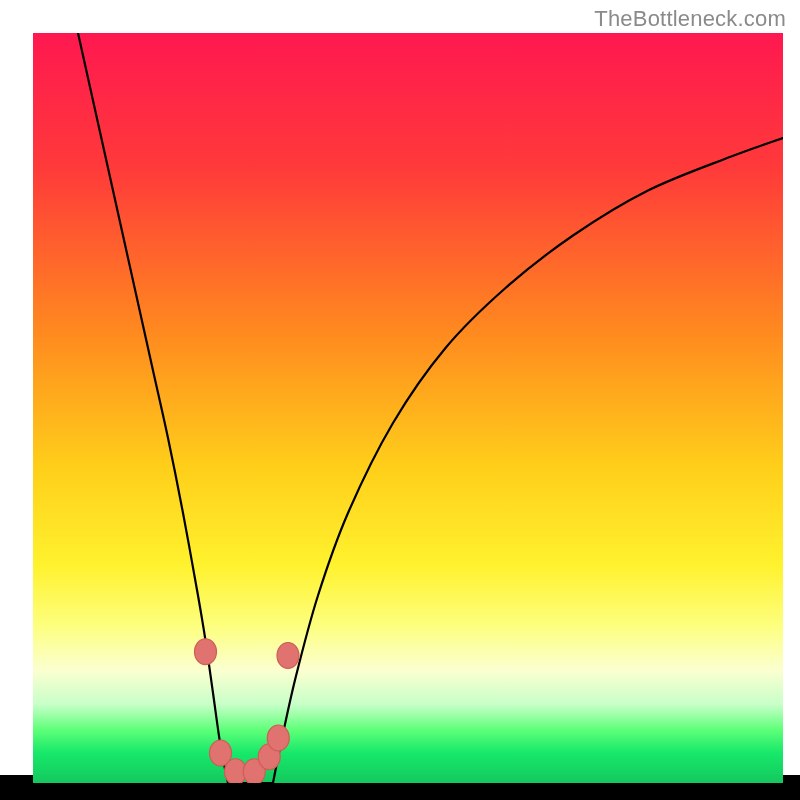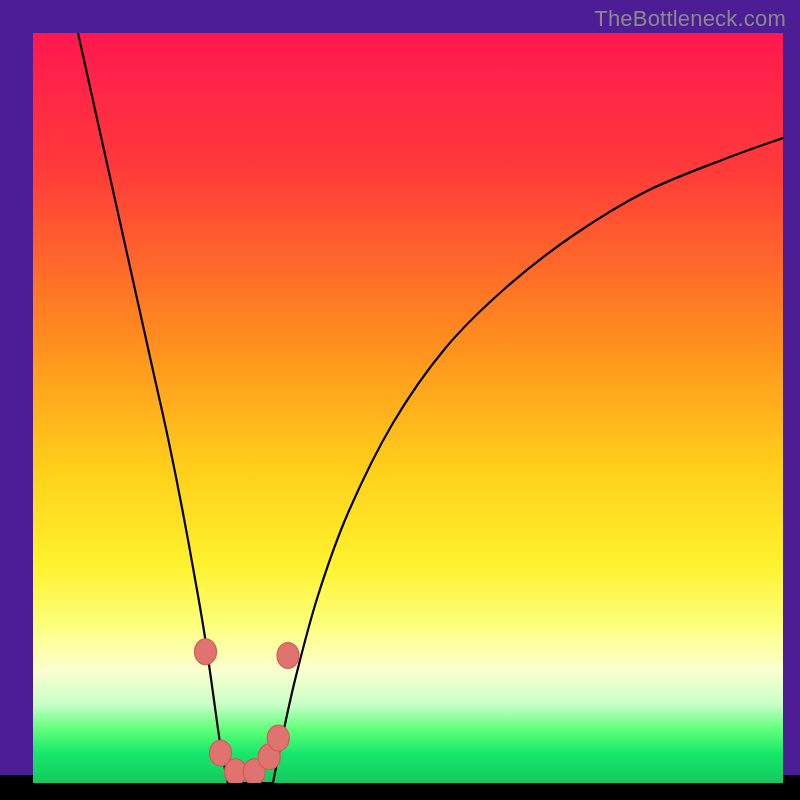--- a/index.html
+++ b/index.html
@@ -9,21 +9,21 @@
     height: 800px;
     background: #000;
     overflow: hidden;
   }
   .frame {
     position: absolute;
     left: 0;
     top: 0;
     width: 800px;
     height: 775px;
-    background: #4c1d95;
+    background: #ffffff;
   }
   .plot {
     position: absolute;
     left: 33px;
     top: 33px;
     width: 750px;
     height: 750px;
     overflow: hidden;
   }
   .plot svg {

